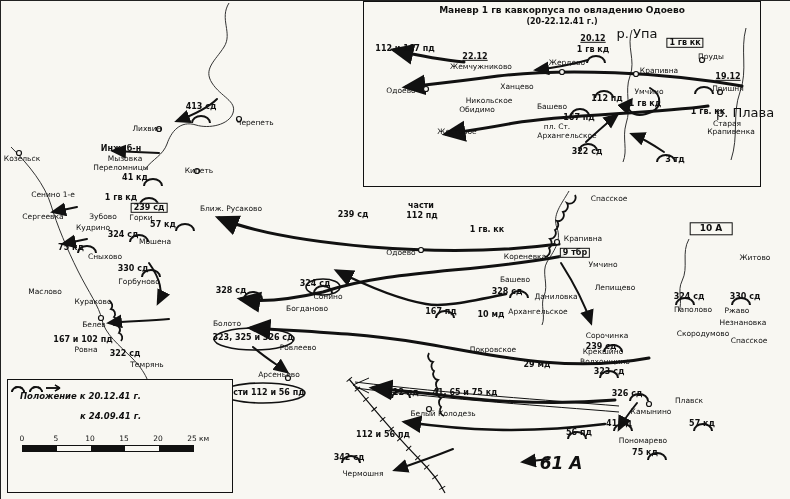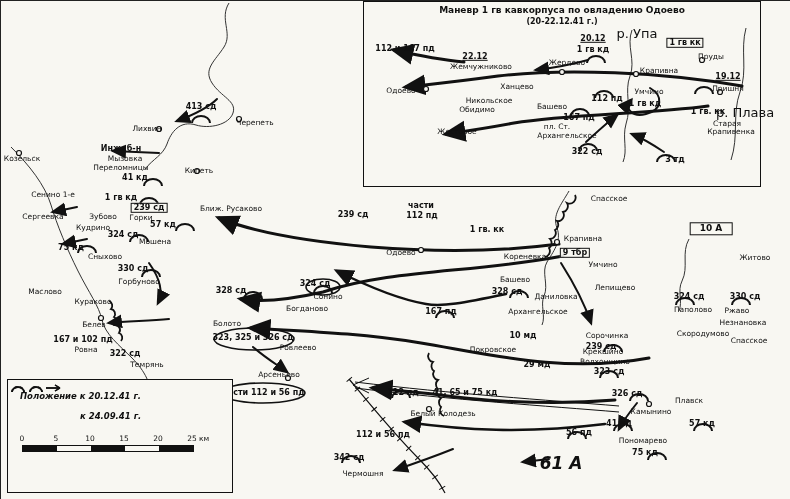--- a/index.html
+++ b/index.html
@@ -237,21 +237,21 @@
       <div class="lbl u" style="left: 701px; top: 423px;">57 кд</div>
       <div class="lbl u" style="left: 626px; top: 393px;">326 сд</div>
       <div class="lbl p" style="left: 664px; top: 400px; padding-left: 48px;">Плавск</div>
       <div class="lbl p" style="left: 650px; top: 411px;">Камынино</div>
       <div class="lbl u" style="left: 608px; top: 371px;">323 сд</div>
       <div class="lbl p" style="left: 602px; top: 351px;">Крекшино</div>
       <div class="lbl p" style="left: 604px; top: 361px;">Волхонщино</div>
       <div class="lbl u" style="left: 536px; top: 364px;">29 мд</div>
       <div class="lbl p" style="left: 606px; top: 335px;">Сорочинка</div>
       <div class="lbl u" style="left: 600px; top: 346px;">239 сд</div>
-      <div class="lbl u" style="left: 490px; top: 335px; margin-left: 32px;">10 мд</div>
+      <div class="lbl u" style="left: 490px; top: 314px;">10 мд</div>
       <div class="lbl p" style="left: 492px; top: 349px;">Покровское</div>
       <div class="lbl u" style="left: 440px; top: 311px;">167 пд</div>
       <div class="lbl u" style="left: 506px; top: 291px;">328 сд</div>
       <div class="lbl p" style="left: 514px; top: 279px;">Башево</div>
       <div class="lbl p" style="left: 555px; top: 296px;">Даниловка</div>
       <div class="lbl p" style="left: 537px; top: 311px;">Архангельское</div>
       <div class="lbl p" style="left: 400px; top: 252px;">Одоево</div>
       <div class="lbl p" style="left: 524px; top: 256px;">Кореневка</div>
       <div class="lbl p" style="left: 582px; top: 238px;">Крапивна</div>
       <div class="lbl ub" style="left: 574px; top: 252px;">9 тбр</div>

